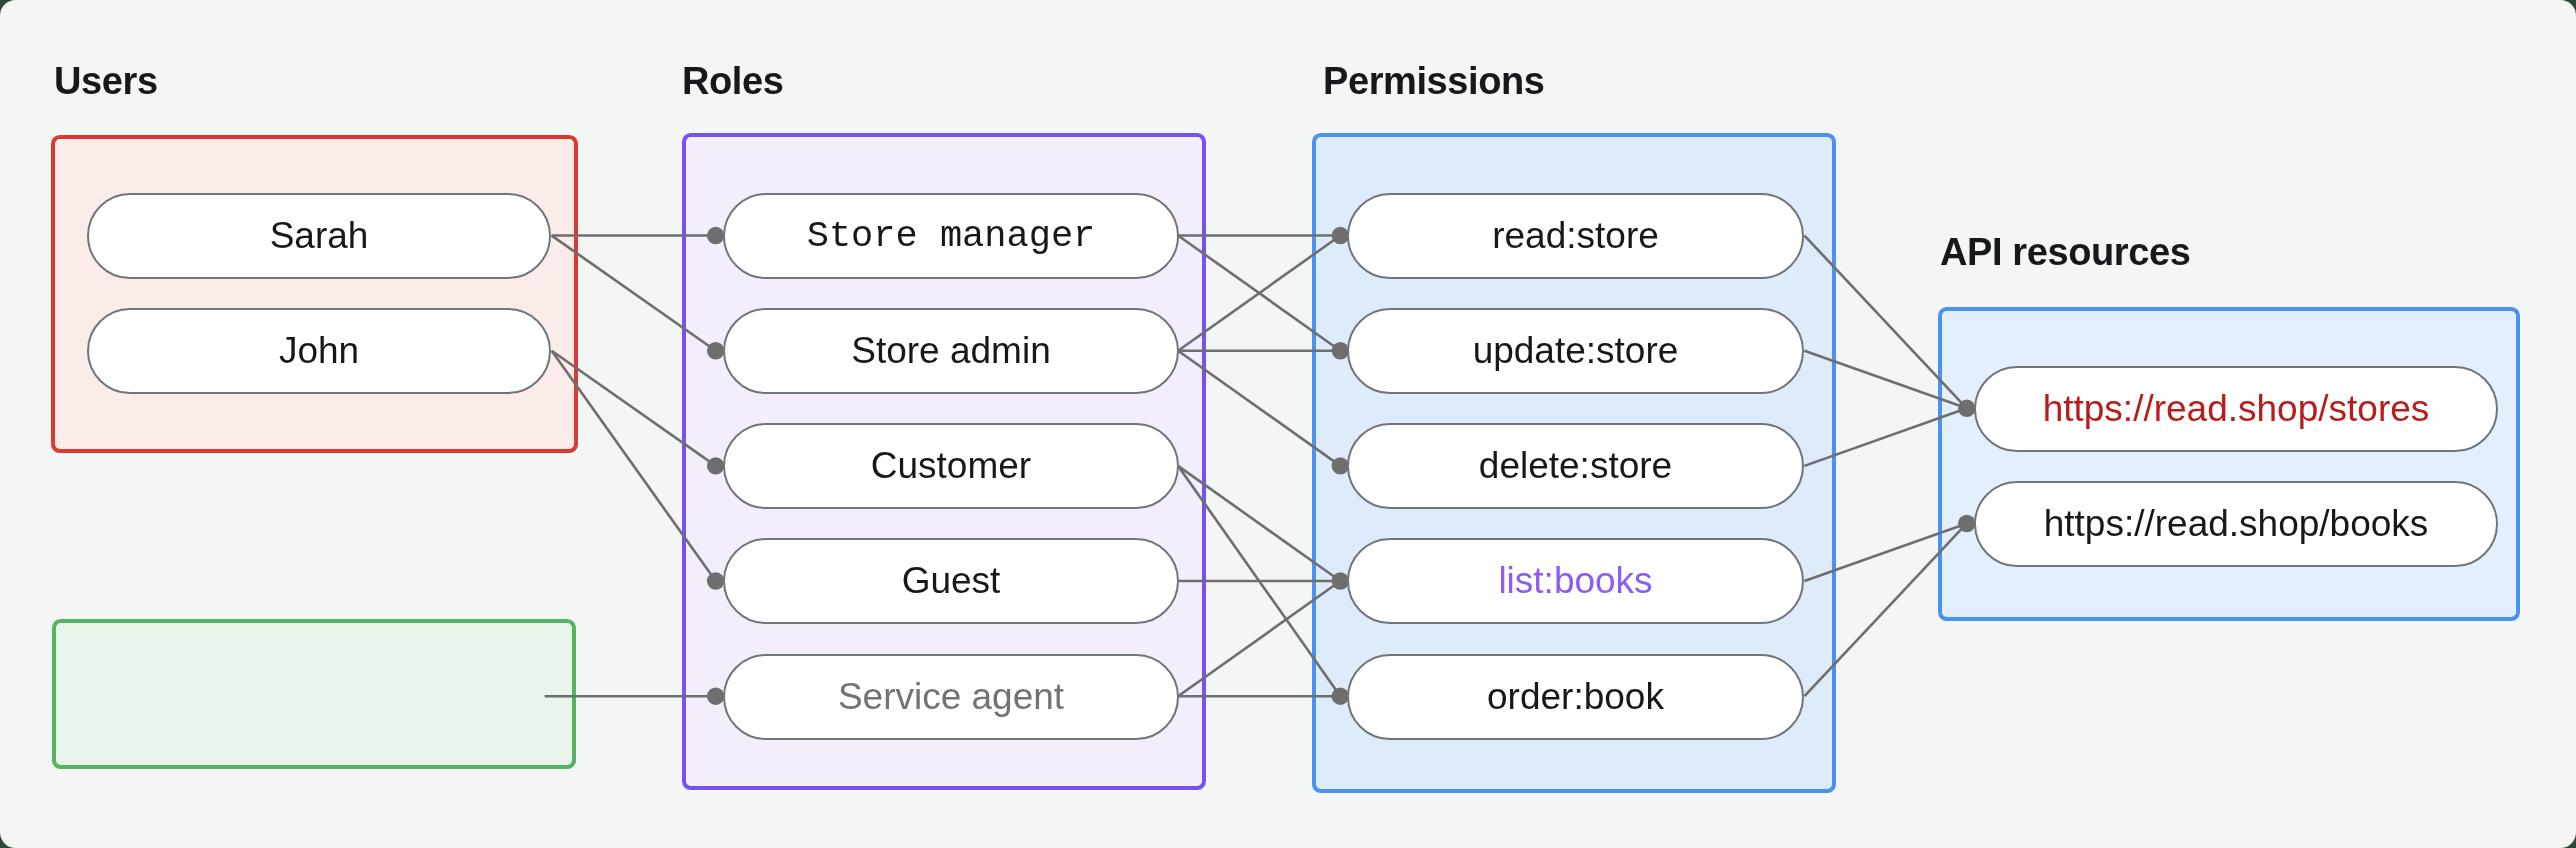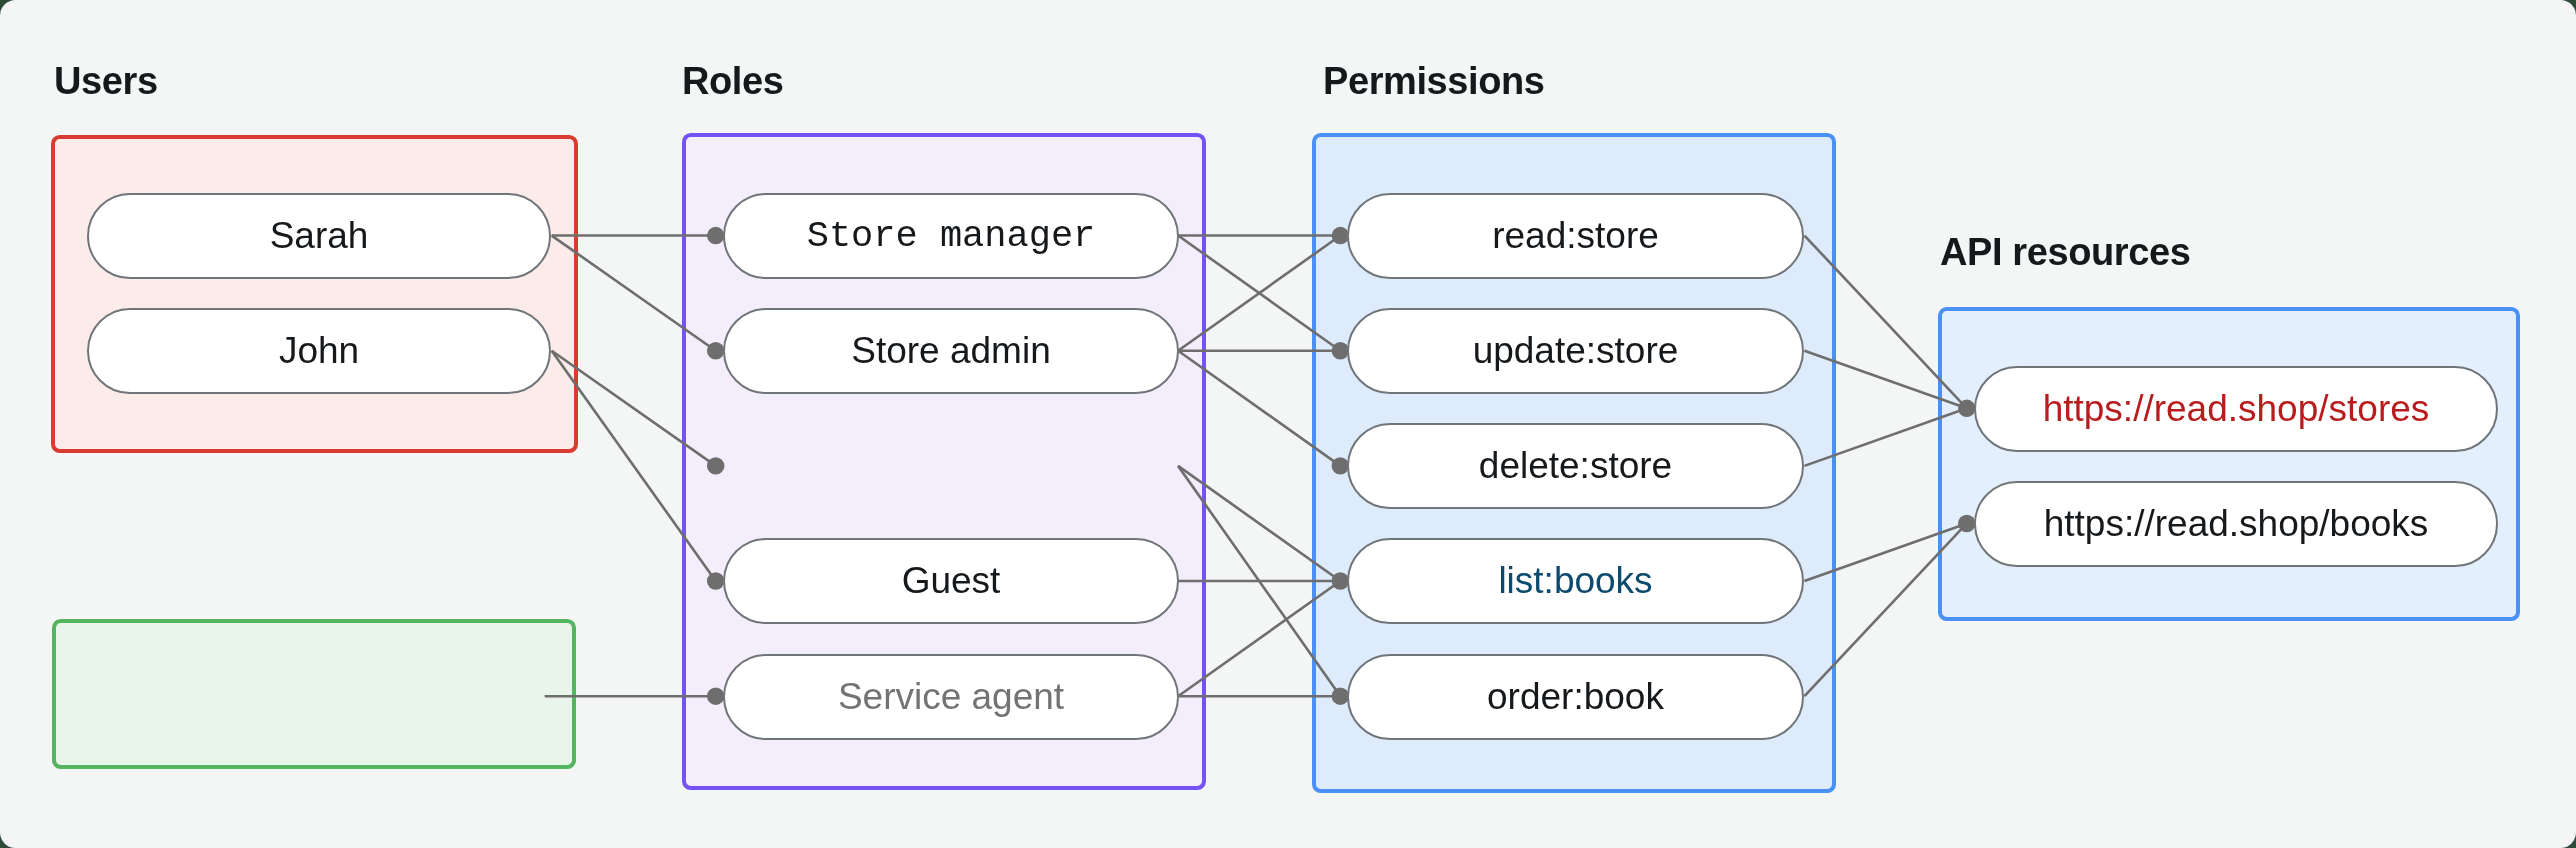--- a/index.html
+++ b/index.html
@@ -82,27 +82,28 @@
         <circle cx="2254" cy="468" r="10" fill="#6e6e6e"></circle>
         <circle cx="2254" cy="600" r="10" fill="#6e6e6e"></circle>
       </svg>
 
     <div class="node" style="left: 87px; top: 193px; width: 464px; height: 86px; border-color: rgb(112, 117, 122); background: rgb(255, 255, 255); color: rgb(22, 25, 28);">Sarah</div>
     <div class="node" style="left: 87px; top: 308px; width: 464px; height: 86px; border-color: rgb(112, 117, 122); background: rgb(255, 255, 255); color: rgb(22, 25, 28);">John</div>
 
 
     <div class="node" style="left: 723px; top: 193px; width: 456px; height: 86px; border-color: rgb(112, 117, 122); background: rgb(255, 255, 255); color: rgb(22, 25, 28); font-family: Liberation Mono, monospace;">Store manager</div>
     <div class="node" style="left: 723px; top: 308px; width: 456px; height: 86px; border-color: rgb(112, 117, 122); background: rgb(255, 255, 255); color: rgb(22, 25, 28);">Store admin</div>
+    <div class="node" style="left: 723px; top: 423px; width: 456px; height: 86px; border-color: rgb(112, 117, 122); background: rgb(255, 255, 255); color: rgb(22, 25, 28);">Customer</div>
     <div class="node" style="left: 723px; top: 538px; width: 456px; height: 86px; border-color: rgb(112, 117, 122); background: rgb(255, 255, 255); color: rgb(22, 25, 28);">Guest</div>
     <div class="node" style="left: 723px; top: 654px; width: 456px; height: 86px; border-color: rgb(112, 117, 122); background: rgb(255, 255, 255); color: #737373; text-align: right;">Service agent</div>
 
     <div class="node" style="left: 1347px; top: 193px; width: 457px; height: 86px; border-color: rgb(112, 117, 122); background: rgb(255, 255, 255); color: rgb(22, 25, 28);">read:store</div>
     <div class="node" style="left: 1347px; top: 308px; width: 457px; height: 86px; border-color: rgb(112, 117, 122); background: rgb(255, 255, 255); color: rgb(22, 25, 28);">update:store</div>
     <div class="node" style="left: 1347px; top: 423px; width: 457px; height: 86px; border-color: rgb(112, 117, 122); background: rgb(255, 255, 255); color: rgb(22, 25, 28);">delete:store</div>
-    <div class="node" style="left: 1347px; top: 538px; width: 457px; height: 86px; border-color: rgb(112, 117, 122); background: rgb(255, 255, 255); color: #0c4a6e;">list:books</div>
+    <div class="node" style="left: 1347px; top: 538px; width: 457px; height: 86px; border-color: rgb(112, 117, 122); background: rgb(255, 255, 255); color: #8b5cf6;">list:books</div>
     <div class="node" style="left: 1347px; top: 654px; width: 457px; height: 86px; border-color: rgb(112, 117, 122); background: rgb(255, 255, 255); color: rgb(22, 25, 28);">order:book</div>
 
     <div class="node" style="left: 1974px; top: 366px; width: 524px; height: 86px; border-color: rgb(112, 117, 122); background: rgb(255, 255, 255); color: #b91c1c;">https://read.shop/stores</div>
     <div class="node" style="left: 1974px; top: 481px; width: 524px; height: 86px; border-color: rgb(112, 117, 122); background: rgb(255, 255, 255); color: rgb(22, 25, 28);">https://read.shop/books</div>
 
   </div>
 </div>
 
 
 </body></html>

